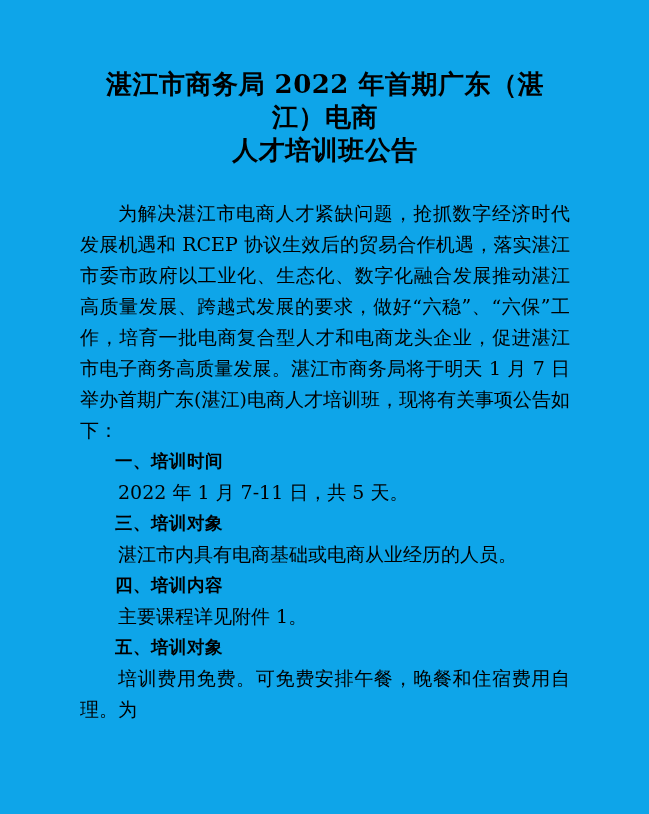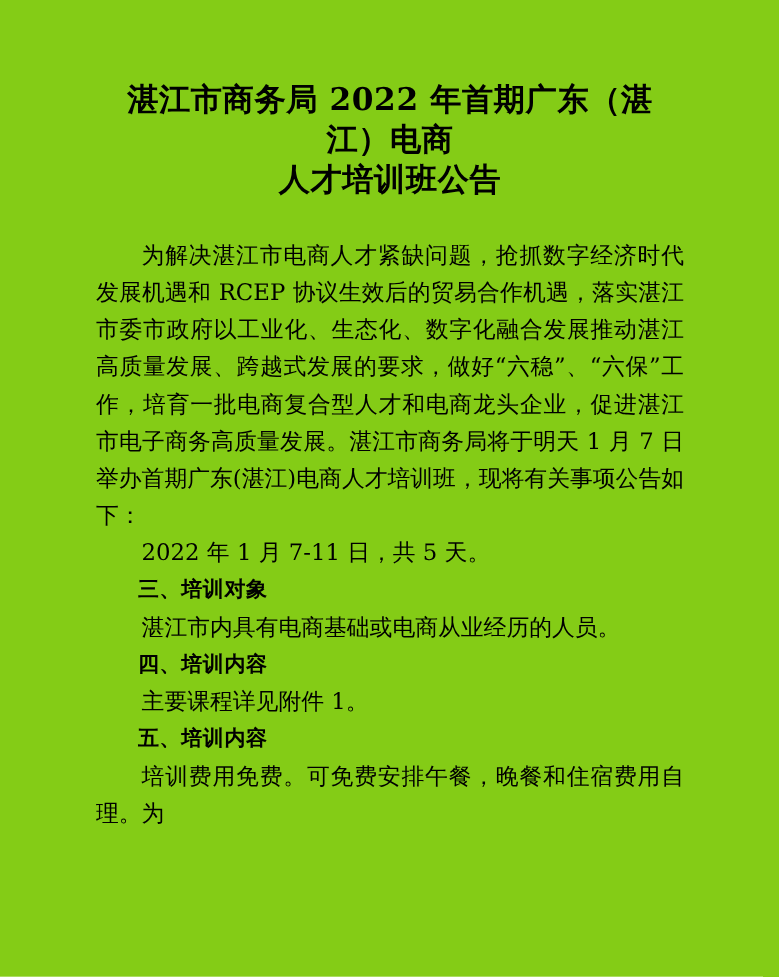--- a/index.html
+++ b/index.html
@@ -12,21 +12,21 @@
     height: 814px;
     overflow: hidden;
     font-family: "DejaVu Serif", "Liberation Serif", serif;
     color: #000000;
   }
   .page {
     box-sizing: border-box;
     width: 649px;
     height: 814px;
     padding: 68px 79px 0 80px;
-    background: #84cc16;
+    background: #0ea5e9;
   }
   .doc-title {
     margin: 0 0 31px 0;
     font-family: "DejaVu Serif", "Liberation Serif", serif;
     font-weight: bold;
     font-size: 26px;
     line-height: 33px;
     text-align: center;
     letter-spacing: 0.5px;
   }
@@ -51,25 +51,26 @@
 </style>
 </head>
 <body>
 
 <div class="page">
 
   <h1 class="doc-title"><span>湛江市商务局 2022 年首期广东（湛江）电商</span><br><span>人才培训班公告</span></h1>
 
   <p class="body-para">为解决湛江市电商人才紧缺问题，抢抓数字经济时代发展机遇和 RCEP 协议生效后的贸易合作机遇，落实湛江市委市政府以工业化、生态化、数字化融合发展推动湛江高质量发展、跨越式发展的要求，做好“六稳”、“六保”工作，培育一批电商复合型人才和电商龙头企业，促进湛江市电子商务高质量发展。湛江市商务局将于明天 1 月 7 日举办首期广东(湛江)电商人才培训班，现将有关事项公告如下：</p>
 
+  <h2 class="section-heading">一、培训时间</h2>
   <p class="body-para">2022 年 1 月 7-11 日，共 5 天。</p>
 
 
   <h2 class="section-heading">三、培训对象</h2>
   <p class="body-para">湛江市内具有电商基础或电商从业经历的人员。</p>
 
   <h2 class="section-heading">四、培训内容</h2>
   <p class="body-para">主要课程详见附件 1。</p>
 
-  <h2 class="section-heading">五、培训内容</h2>
+  <h2 class="section-heading">五、培训对象</h2>
   <p class="body-para">培训费用免费。可免费安排午餐，晚餐和住宿费用自理。为</p>
 
 </div>
 
 </body></html>

